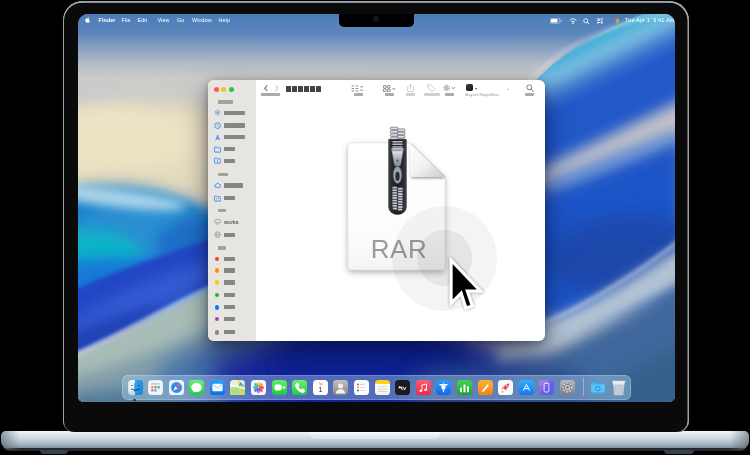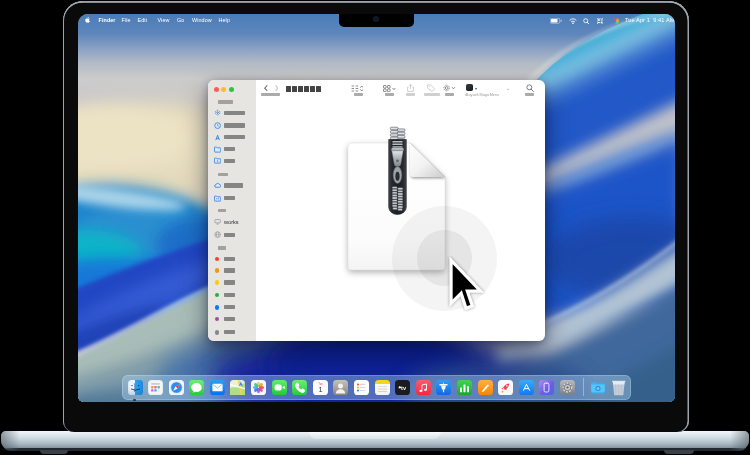--- a/index.html
+++ b/index.html
@@ -505,18 +505,19 @@
             <rect x="319.9" y="186.8" width="4.8" height="1.9" rx="0.5"></rect>
   <rect x="314.3" y="188.3" width="4.8" height="1.9" rx="0.5"></rect>
             <rect x="319.9" y="189.4" width="4.8" height="1.9" rx="0.5"></rect>
   <rect x="314.3" y="190.9" width="4.8" height="1.9" rx="0.5"></rect>
             <rect x="319.9" y="192.0" width="4.8" height="1.9" rx="0.5"></rect>
   <rect x="314.8" y="193.5" width="4.4" height="1.9" rx="0.5"></rect>
             <rect x="319.9" y="194.6" width="4.4" height="1.9" rx="0.5"></rect>
  </g>
 </g>
 </svg>
+      <div class="abs" style="left:283.5px;top:220.4px;width:75px;text-align:center;font-size:26px;color:#9a9a9a;letter-spacing:0.5px;">RAR</div>
       <div class="abs" style="left:314.3px;top:191.5px;width:105px;height:105px;border-radius:50%;background:rgba(60,60,60,0.055);"></div>
       <div class="abs" style="left:339.1px;top:216.3px;width:55.4px;height:55.4px;border-radius:50%;background:rgba(60,60,60,0.075);"></div>
       <svg class="abs" style="left:368px;top:242px;" width="42" height="60" viewBox="-2.2 -1.8 18.3 26.1">
 <path d="M0,0 V18.8 L4.4,14.4 L6.5,20.9 L9.3,20.0 L7.1,13.5 L12.9,13.5 Z" fill="#000" stroke="#fff" stroke-width="1.4" stroke-linejoin="miter" transform="scale(1)" filter="drop-shadow(0.5px 0.8px 0.7px rgba(0,0,0,0.4))"></path>
 </svg>
     </div>
   </div>
 </body></html>

